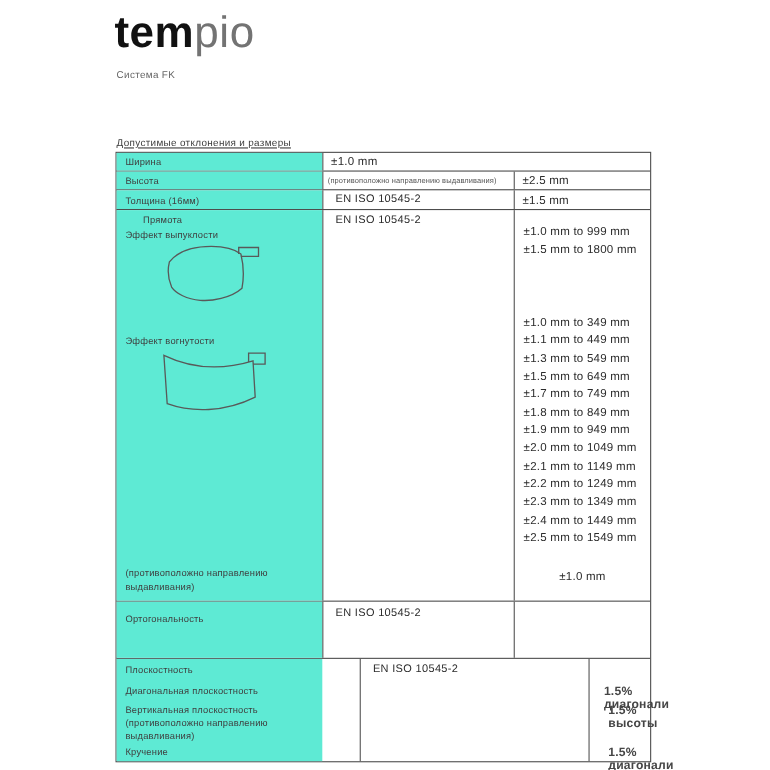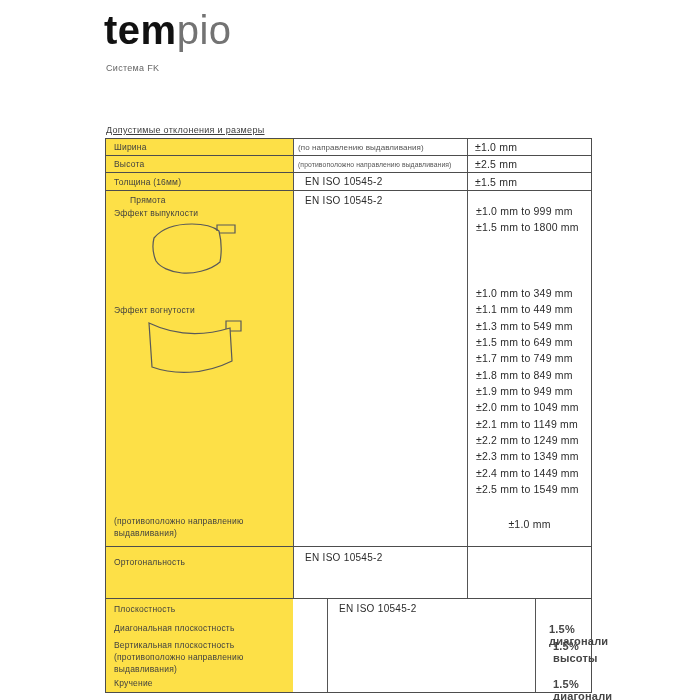--- a/index.html
+++ b/index.html
@@ -13,21 +13,21 @@
   .logo { position:absolute; left:104px; top:8px; font-size:40px; color:#111; letter-spacing:0.5px; line-height:44px; }
   .logo .b { font-weight:700;text-align:right; }
   .logo .l { font-weight:400; color:#737373; }
   .subtitle { position:absolute; left:106px; top:63px; font-size:9px; color:#666; letter-spacing:0.3px; }
   .doc-link { position:absolute; left:106px; top:88px; font-size:9px; color:#3d3d3d; letter-spacing:0.3px;
               text-decoration:underline; cursor:pointer;margin-top:37px; }
   
   .tbl { position:absolute; left:105px; top:138px; width:487px; border:1px solid #4d4d4d; }
   .row { display:flex; border-bottom:1px solid #4d4d4d; }
   .row:last-child { border-bottom:none; }
-  .c1 { width:187px; background:#fde047; position:relative; }
+  .c1 { width:187px; background:#5eead4; position:relative; }
   .c2 { width:174px; border-left:1px solid #555; position:relative; }
   .c3 { flex:1; border-left:1px solid #555; position:relative; }
   .h17 { height:17px; }
   .h18 { height:18px; }
   .mid { display:flex; align-items:center; }
   .lbl { font-size:8.5px; color:#3f3f3f; letter-spacing:0.2px; }
   .pl8 { padding-left:8px; }
   .meth { font-size:8px; color:#555; padding-left:4px; letter-spacing:0.1px; }
   .meth-sm { font-size:6.8px; }
   .std { font-size:10px; color:#2b2b2b; letter-spacing:0.3px; }
@@ -51,23 +51,20 @@
 
   <div class="subtitle">Система FK</div>
 
   <a class="doc-link">Допустимые отклонения и размеры</a>
 
   <div class="tbl">
 
     <div class="row h17">
       <div class="c1 mid">
           <span class="lbl pl8">Ширина</span>
-        </div>
-      <div class="c2 mid">
-          <span class="meth">(по направлению выдавливания)</span>
         </div>
       <div class="c3 mid">
           <span class="val">±1.0 mm</span>
         </div>
     </div>
 
     <div class="row h17">
       <div class="c1 mid">
           <span class="lbl pl8">Высота</span>
         </div>

